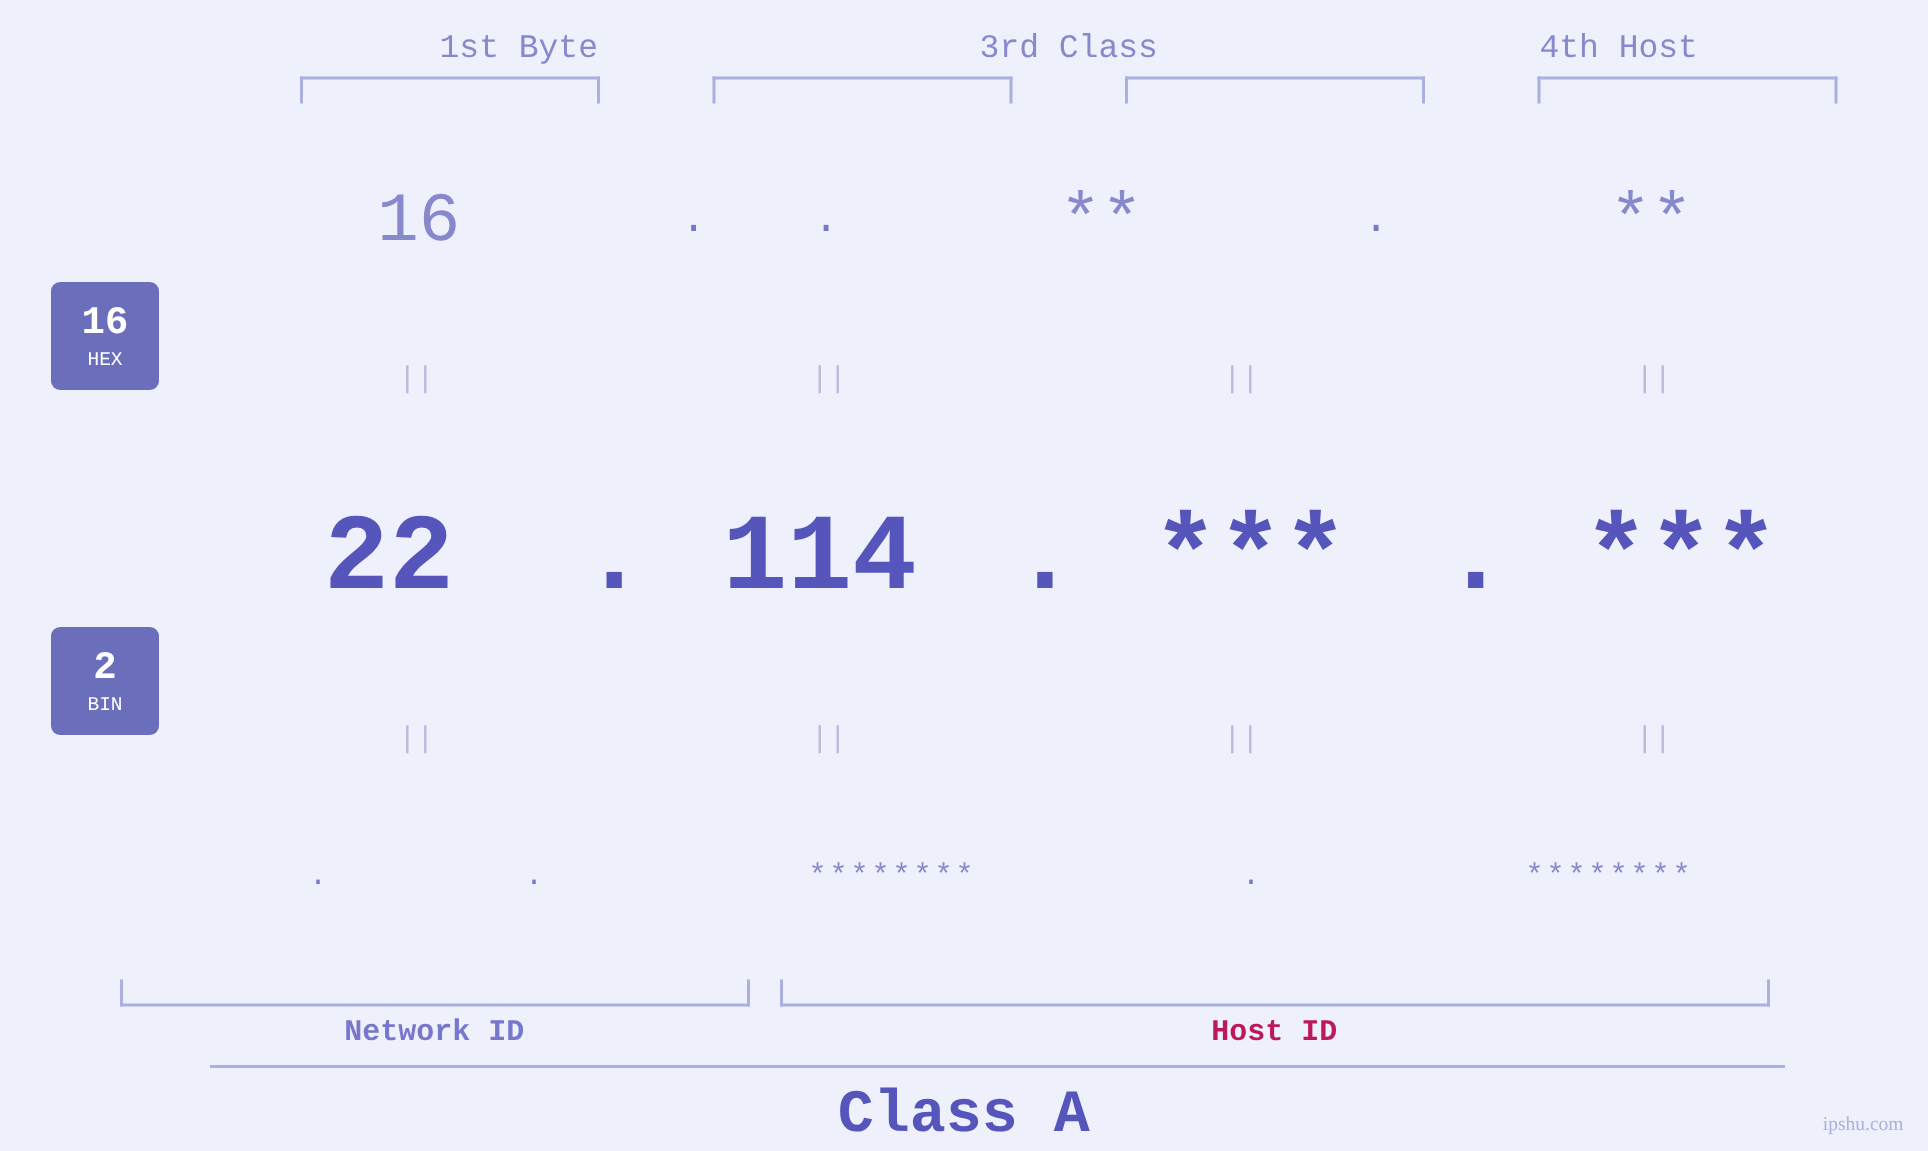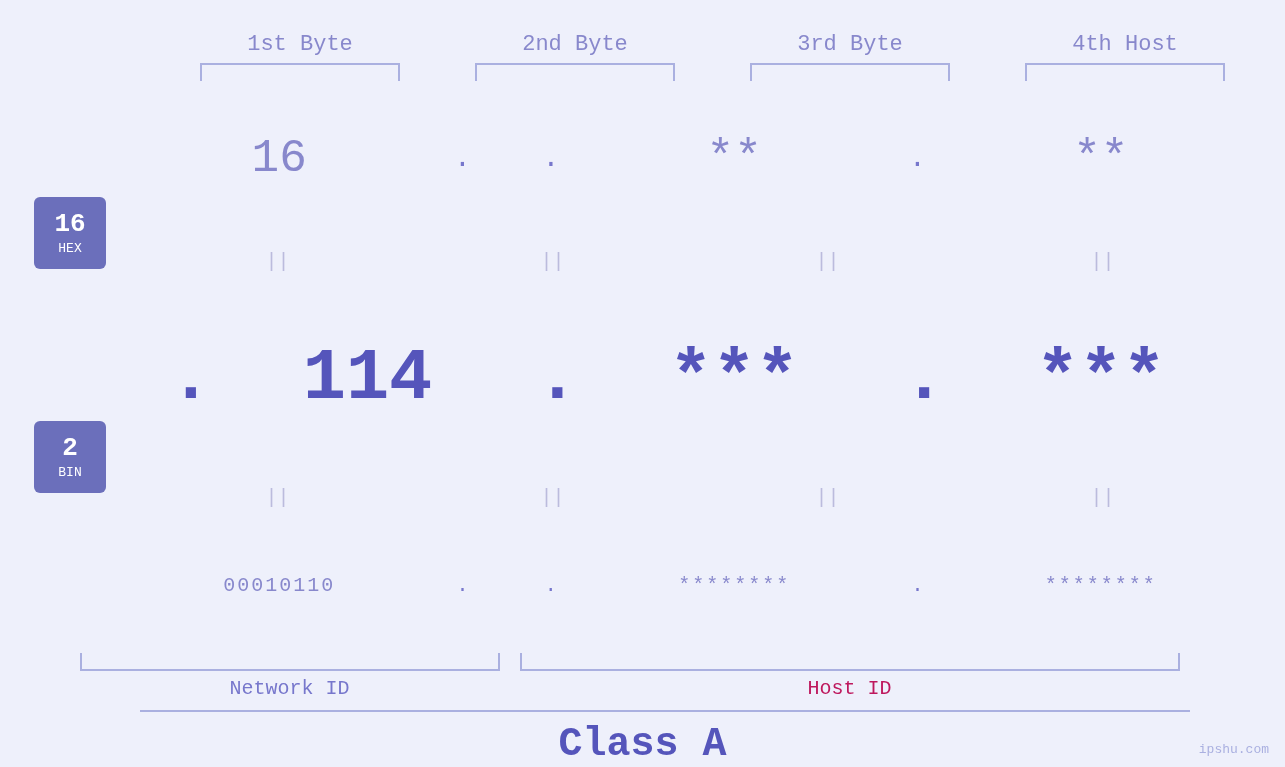--- a/index.html
+++ b/index.html
@@ -20,21 +20,21 @@
       display: flex;
       flex-direction: column;
       align-items: center;
     }
 
     
     .byte-headers {
       display: flex;
       width: 1100px;
       margin-left: 140px;
-      margin-top: 32px;
+      margin-top: 20px;
       justify-content: space-around;
     }
 
     .byte-label {
       color: #8888cc;
       font-size: 22px;
       font-family: 'Courier New', Courier, monospace;
       text-align: center;
       width: 220px;
     }
@@ -166,20 +166,21 @@
       width: 1100px;
       justify-content: space-around;
       margin: 2px 0;
     }
 
     
     .bottom-section {
       width: 1278px;
       position: relative;
       padding-left: 76px;
+      font-weight: bold;
     }
 
     
     .bottom-bracket-container {
       display: flex;
       width: 1100px;
       justify-content: space-around;
       margin-top: 4px;
     }
 
@@ -250,40 +251,39 @@
       text-align: center;
     }
 
     
     .watermark {
       position: absolute;
       bottom: 10px;
       right: 16px;
       color: #aab0e0;
       font-size: 13px;
-      font-family: Liberation Mono, monospace;
+      font-family: Liberation Serif, serif;
     }
 
     .equals-sign {
       color: #bbbbdd;
       font-size: 20px;
       width: 220px;
       text-align: center;
       font-family: 'Courier New', Courier, monospace;
     }
   </style>
 </head>
 <body>
 
 <div class="main-container">
 
   <div class="byte-headers">
     <div class="byte-label">1st Byte</div>
-    <div class="byte-label">2nd Byte</div>
-    <div class="byte-label">3rd Byte</div>
+    <div class="byte-label">3rd Class</div>
     <div class="byte-label">4th Host</div>
   </div>
 
   <div class="bracket-row">
     <div class="bracket"></div>
     <div class="bracket"></div>
     <div class="bracket"></div>
     <div class="bracket"></div>
   </div>
 
@@ -312,37 +312,37 @@
       </div>
 
       <div class="equals-row">
         <div class="equals-sign">||</div>
         <div class="equals-sign">||</div>
         <div class="equals-sign">||</div>
         <div class="equals-sign">||</div>
       </div>
 
       <div class="data-row">
+        <div class="cell dec-value">22</div>
         <div class="dot dec-dot">.</div>
         <div class="cell dec-value">114</div>
         <div class="dot dec-dot">.</div>
         <div class="cell dec-value">***</div>
         <div class="dot dec-dot">.</div>
         <div class="cell dec-value">***</div>
       </div>
 
       <div class="equals-row">
         <div class="equals-sign">||</div>
         <div class="equals-sign">||</div>
         <div class="equals-sign">||</div>
         <div class="equals-sign">||</div>
       </div>
 
       <div class="data-row">
-        <div class="cell bin-value">00010110</div>
         <div class="dot" style="font-size:20px;">.</div>
         <div class="dot" style="font-size:20px;">.</div>
         <div class="cell bin-value">********</div>
         <div class="dot" style="font-size:20px;">.</div>
         <div class="cell bin-value">********</div>
       </div>
 
     </div>
   </div>
 

